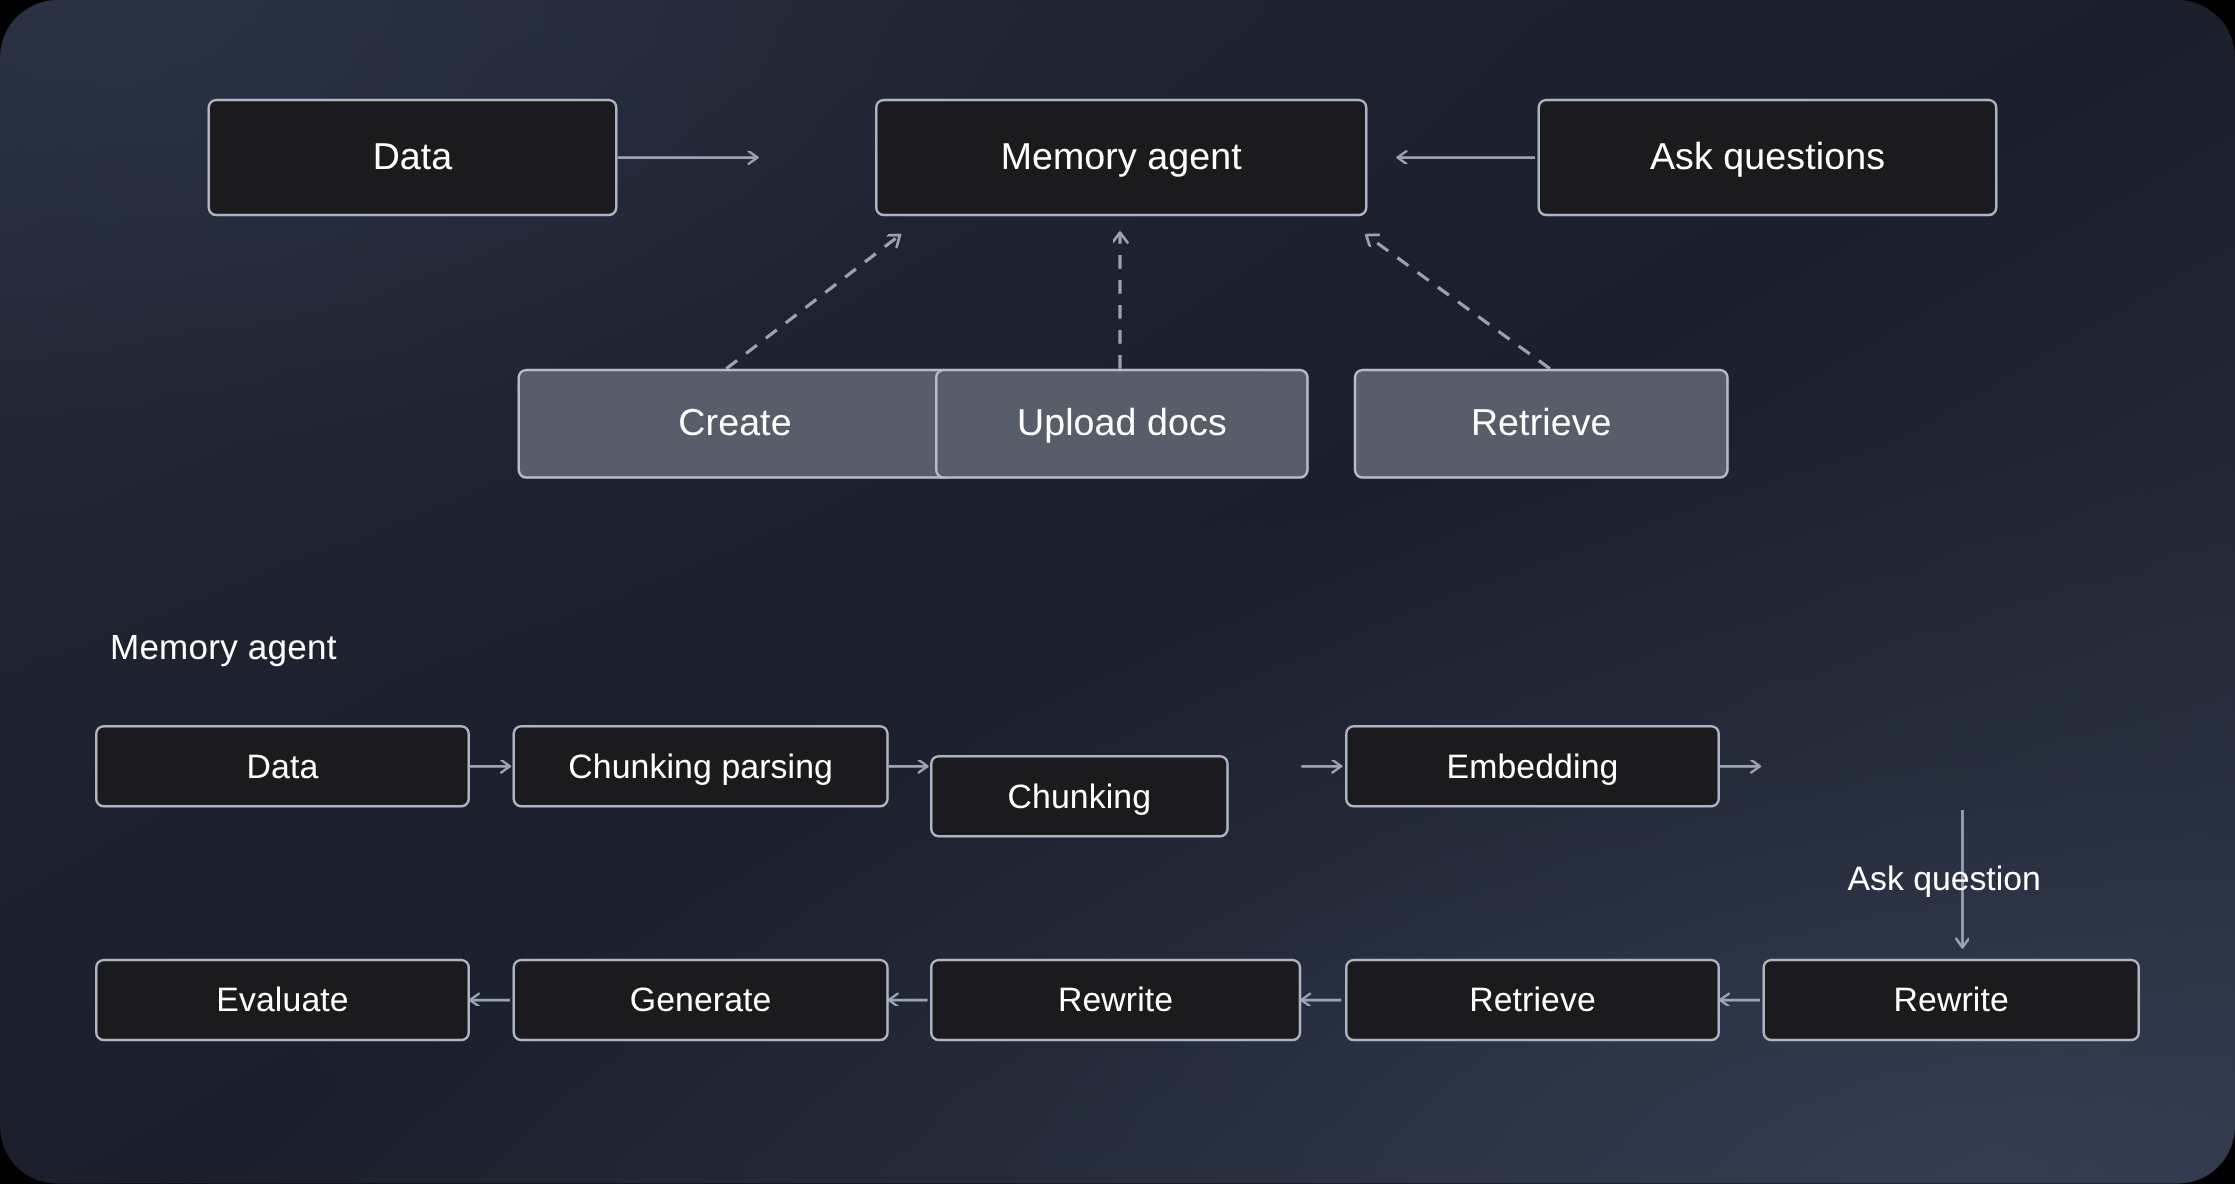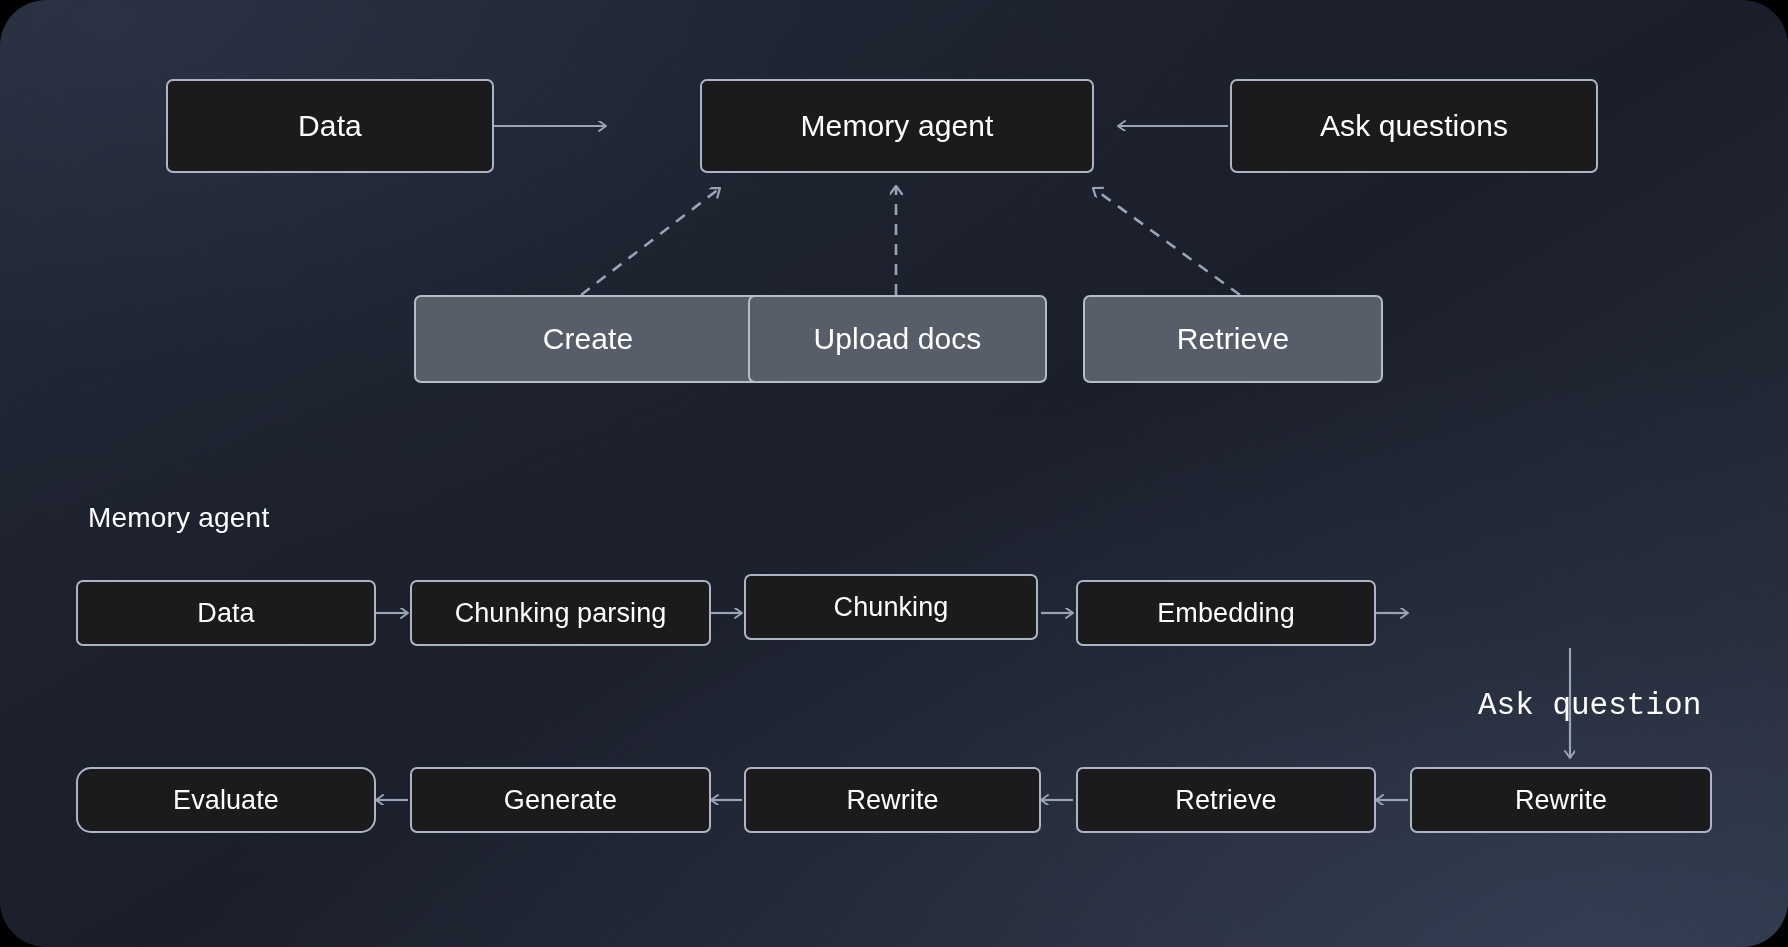--- a/index.html
+++ b/index.html
@@ -65,24 +65,23 @@
   .section-label {
     position: absolute;
     color: #ffffff;
     font-size: 28px;
     letter-spacing: 0.2px;
     white-space: nowrap;
   }
   .edge-label {
     position: absolute;
     color: #ffffff;
-    font-size: 31px;
+    font-size: 27px;
     white-space: nowrap;
     text-align: center;
-    font-family: Liberation Mono, monospace;
   }
 </style>
 </head>
 <body>
 
 <div id="canvas">
 
   <svg id="svglayer" viewBox="0 0 1788 947" xmlns="http://www.w3.org/2000/svg">
     <defs>
       <marker id="arrowOpen" markerWidth="12" markerHeight="12" refX="10" refY="5" orient="auto" markerUnits="userSpaceOnUse">
@@ -141,30 +140,30 @@
   </div>
 
   <div class="section-label" style="left:88px; top:502px;">Memory agent</div>
 
   <div class="node dark flow-node" style="left:76px; top:580px; width:300px;">
     <span>Data</span>
   </div>
   <div class="node dark flow-node" style="left:410px; top:580px; width:301px;">
     <span>Chunking parsing</span>
   </div>
-  <div class="node dark flow-node" style="left:744px; top:574px; width:294px;">
+  <div class="node dark flow-node" style="left:744px; top:604px; width:239px;">
     <span>Chunking</span>
   </div>
   <div class="node dark flow-node" style="left:1076px; top:580px; width:300px;">
     <span>Embedding</span>
   </div>
 
   <div class="edge-label" style="left:1478px; top:688px;">Ask question</div>
 
-  <div class="node dark flow-node" style="left:76px; top:767px; width:300px;border-radius:15px;">
+  <div class="node dark flow-node" style="left:76px; top:767px; width:300px;">
     <span>Evaluate</span>
   </div>
   <div class="node dark flow-node" style="left:410px; top:767px; width:301px;">
     <span>Generate</span>
   </div>
   <div class="node dark flow-node" style="left:744px; top:767px; width:297px;">
     <span>Rewrite</span>
   </div>
   <div class="node dark flow-node" style="left:1076px; top:767px; width:300px;">
     <span>Retrieve</span>

